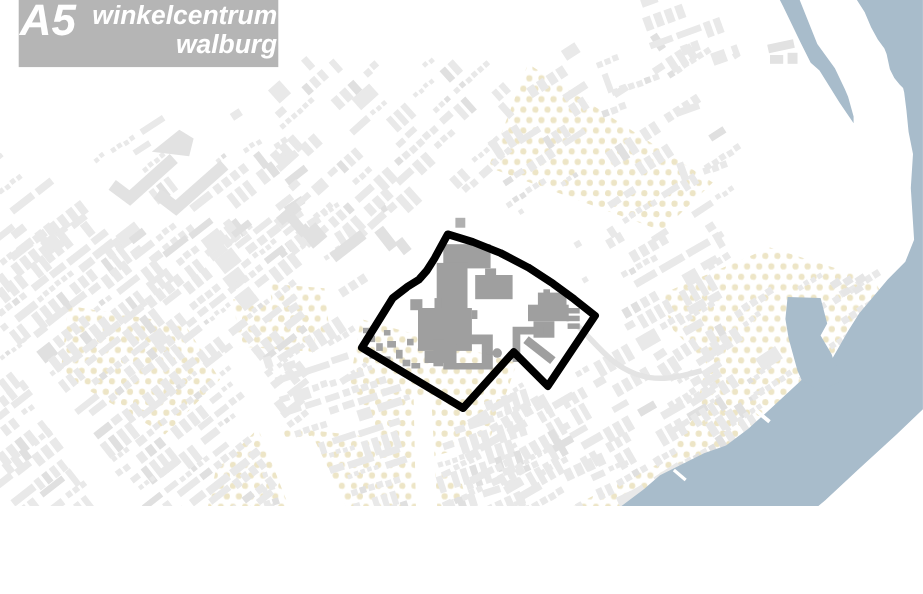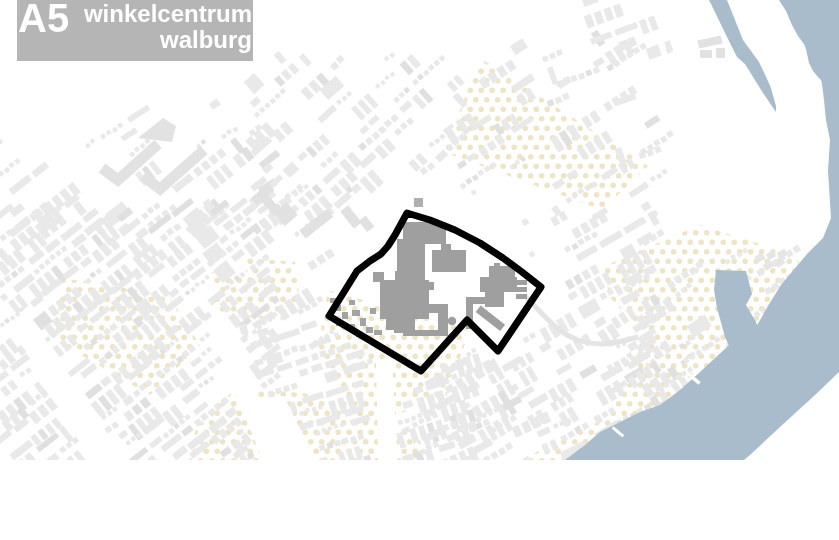--- a/index.html
+++ b/index.html
@@ -1,14 +1,14 @@
 <!DOCTYPE html>
 <html><head><meta charset="utf-8"><style>
 html,body{margin:0;padding:0;background:#ffffff;font-family:"Liberation Sans",sans-serif;}
-#map{width:839px;height:460px;overflow:hidden;}
+#map{width:839px;height:460px;overflow:hidden;font-style:italic;}
 </style></head><body>
 <div id="map">
 <svg xmlns="http://www.w3.org/2000/svg" width="839" height="540" viewBox="0 0 839 540">
 
 <rect x="0" y="0" width="839" height="540" fill="#ffffff"></rect>
 <defs>
         <pattern id="dots" width="11" height="19" patternUnits="userSpaceOnUse">
           <circle cx="2.7" cy="4.7" r="2.8" fill="#ede5c6"></circle>
           <circle cx="8.2" cy="14.2" r="2.8" fill="#ede5c6"></circle>
         </pattern>

